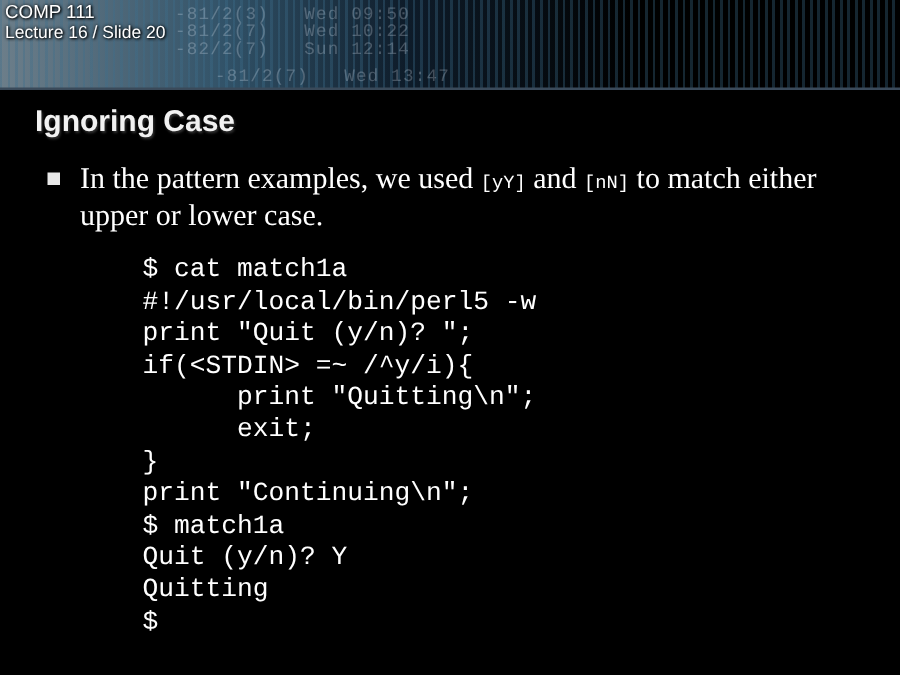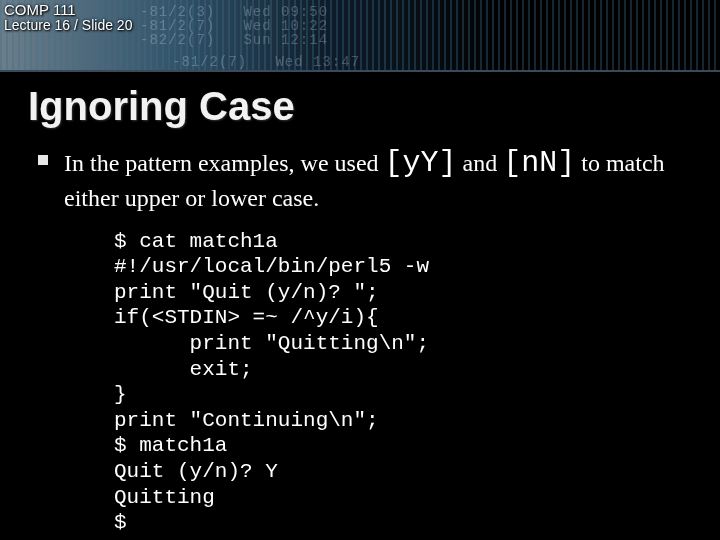--- a/index.html
+++ b/index.html
@@ -58,21 +58,21 @@
     color: rgba(230,240,250,0.25);
     font-size: 14px;
     white-space: pre;
     letter-spacing: 1px;
     pointer-events: none;
     user-select: none;
   }
   .title {
     font-family: Arial, Helvetica, sans-serif;
     font-weight: bold;
-    font-size: 40px;
+    font-size: 24px;
     color: #f2f2f2;
     padding: 12px 0 8px 28px;
     text-shadow: 1px 1px 2px #333;
   }
   .body {
     padding: 8px 36px 0 64px;
     font-size: 24px;
     line-height: 1.25;
     color: #fff;
   }
@@ -84,21 +84,21 @@
     content: "";
     position: absolute;
     left: -26px;
     top: 10px;
     width: 10px;
     height: 10px;
     background: #e8e8e8;
   }
   .mono {
     font-family: "Courier New", Courier, monospace;
-    font-size: 30px;
+    font-size: 15px;
   }
   .code {
     font-family: "Courier New", Courier, monospace;
     font-size: 21px;
     line-height: 1.22;
     white-space: pre;
     color: #fff;
     padding: 10px 0 0 50px;
   }
 </style>

